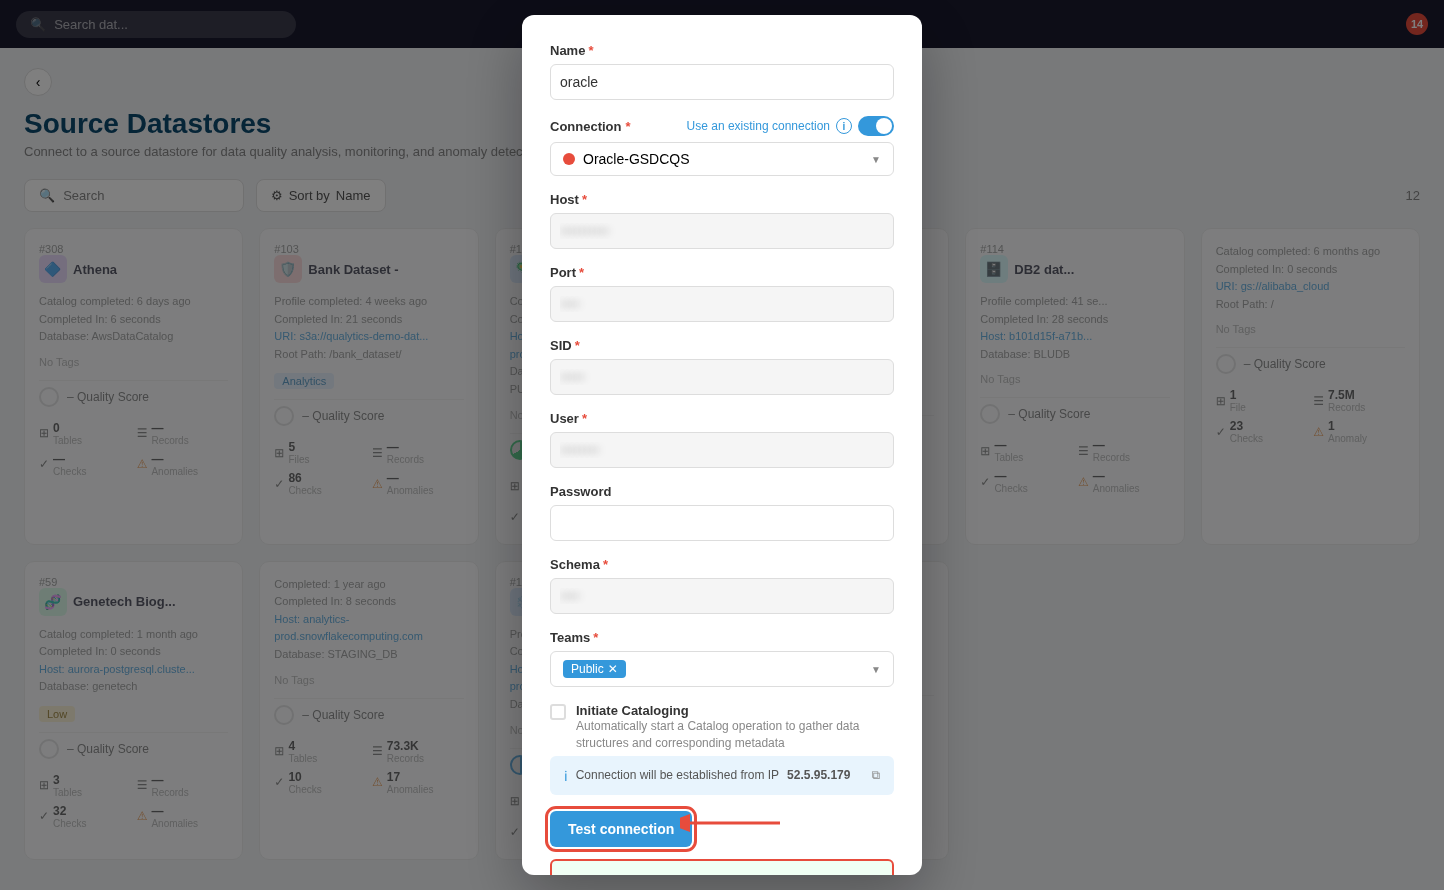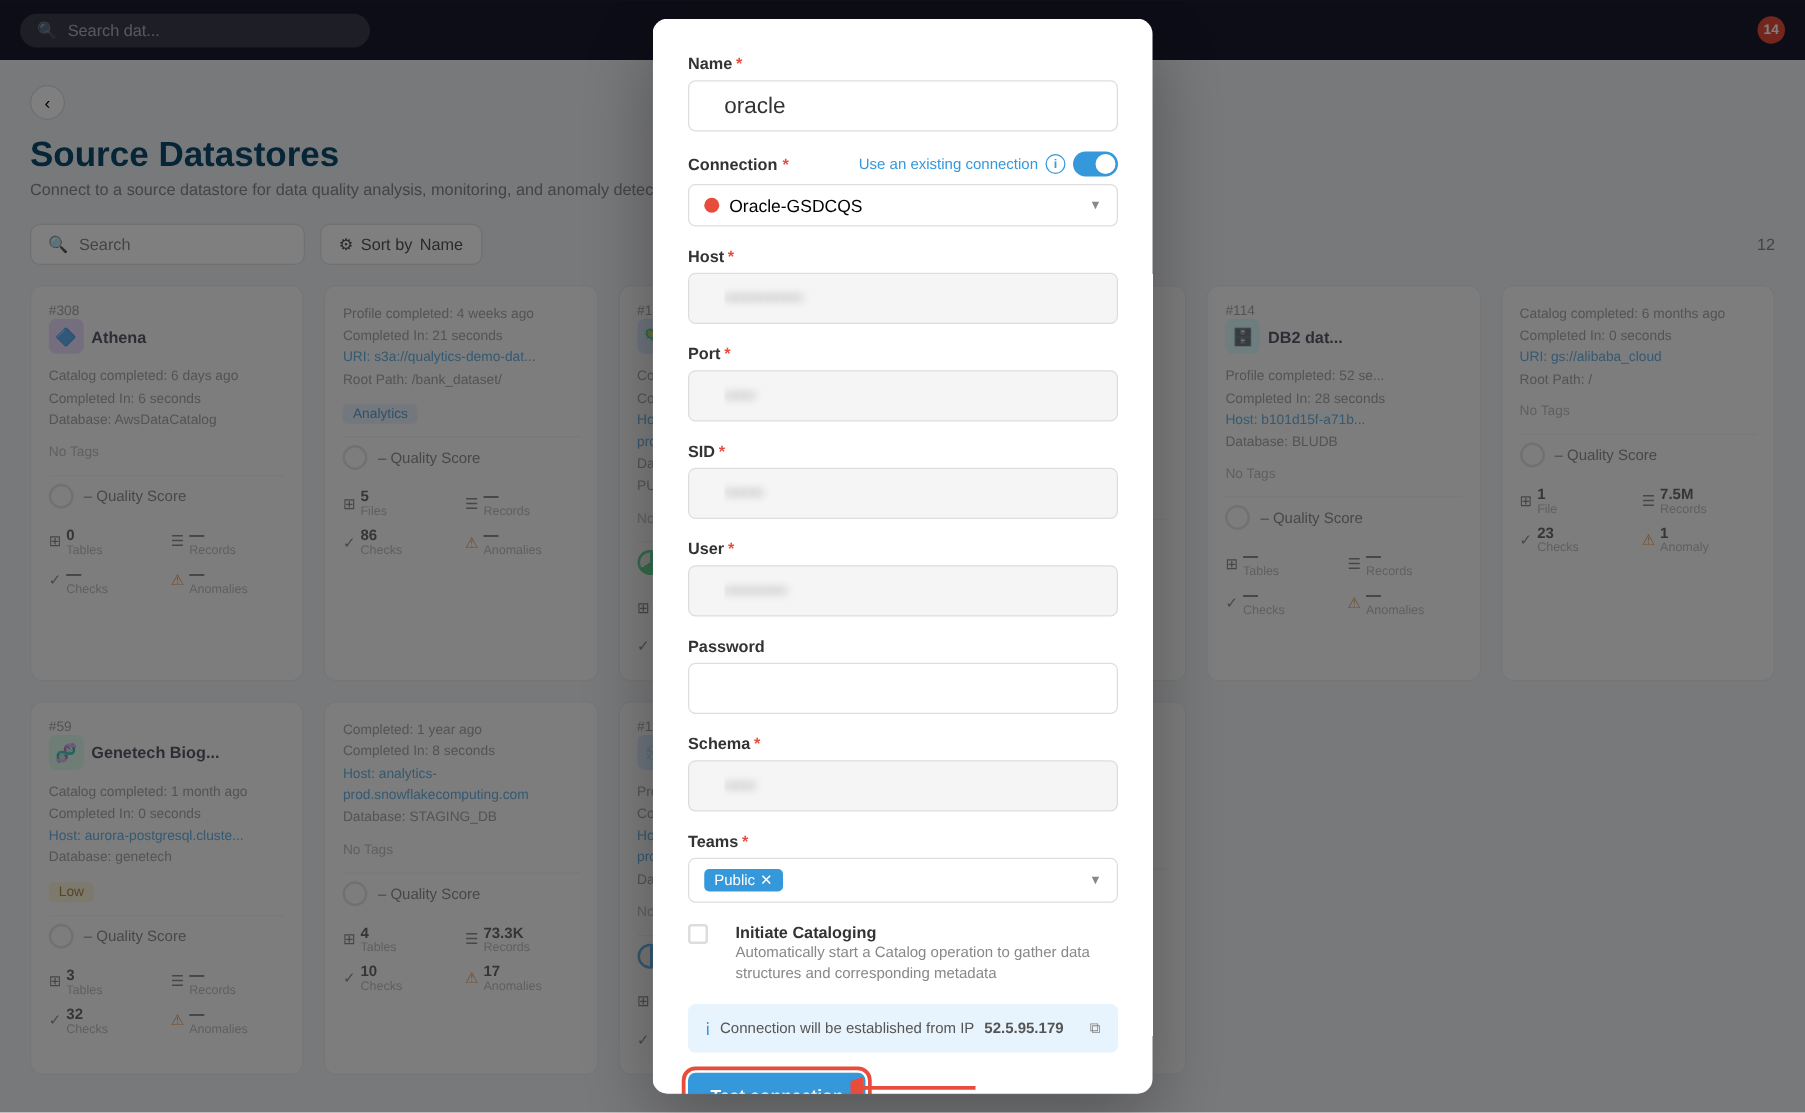--- a/index.html
+++ b/index.html
@@ -50,21 +50,21 @@
     .stat-icon { font-size: 12px; }
 
     
     .overlay { position: fixed; top: 0; left: 0; width: 100%; height: 100%; background: rgba(0,0,0,0.5); z-index: 100; display: flex; align-items: center; justify-content: center; }
 
     
     .modal { background: white; border-radius: 12px; width: 400px; max-height: 860px; overflow-y: auto; padding: 28px; position: relative; z-index: 101; box-shadow: 0 20px 60px rgba(0,0,0,0.3); }
     .form-group { margin-bottom: 16px; }
     .form-label { font-size: 13px; font-weight: 600; color: #333; margin-bottom: 6px; display: flex; align-items: center; gap: 3px; }
     .required { color: #e74c3c; }
-    .form-input { width: 100%; border: 1px solid #ddd; border-radius: 6px; padding: 9px 28px; font-size: 18px; color: #333; outline: none; }
+    .form-input { width: 100%; border: 1px solid #ddd; border-radius: 6px; padding: 9px 9px; font-size: 14px; color: #333; outline: none; }
     .form-input.blurred { background: #f5f5f5; color: transparent; text-shadow: 0 0 8px rgba(0,0,0,0.3); }
 
     
     .connection-row { display: flex; align-items: center; justify-content: space-between; margin-bottom: 6px; }
     .connection-label { font-size: 13px; font-weight: 600; color: #333; display: flex; align-items: center; gap: 4px; }
     .use-existing { display: flex; align-items: center; gap: 6px; font-size: 12px; color: #3498db; }
     .toggle { width: 36px; height: 20px; background: #3498db; border-radius: 10px; position: relative; cursor: pointer; }
     .toggle::after { content: ''; position: absolute; width: 16px; height: 16px; background: white; border-radius: 50%; top: 2px; right: 2px; }
     .info-icon { display: inline-flex; align-items: center; justify-content: center; width: 16px; height: 16px; border-radius: 50%; border: 1px solid #3498db; color: #3498db; font-size: 10px; font-weight: bold; }
 
@@ -72,21 +72,21 @@
     .connection-select { width: 100%; border: 1px solid #ddd; border-radius: 6px; padding: 8px 12px; font-size: 14px; display: flex; align-items: center; gap: 8px; background: white; cursor: pointer; }
     .oracle-dot { width: 12px; height: 12px; background: #e74c3c; border-radius: 50%; }
     .select-arrow { margin-left: auto; color: #888; font-size: 10px; }
 
     
     .teams-input { width: 100%; border: 1px solid #ddd; border-radius: 6px; padding: 8px 12px; font-size: 14px; display: flex; align-items: center; gap: 8px; background: white; cursor: pointer; }
     .teams-tag { background: #3498db; color: white; border-radius: 4px; padding: 2px 8px; font-size: 12px; display: flex; align-items: center; gap: 4px; }
     .teams-x { cursor: pointer; font-size: 12px; }
 
     
-    .checkbox-row { display: flex; align-items: flex-start; gap: 22px; margin-bottom: 16px; }
+    .checkbox-row { display: flex; align-items: flex-start; gap: 10px; margin-bottom: 4px; }
     .checkbox { width: 16px; height: 16px; border: 2px solid #ddd; border-radius: 3px; flex-shrink: 0; margin-top: 1px; }
     .checkbox-content .checkbox-title { font-size: 13px; font-weight: 600; color: #333; }
     .checkbox-content .checkbox-desc { font-size: 12px; color: #888; line-height: 1.4; }
 
     
     .ip-notice { background: #e8f4fd; border-radius: 6px; padding: 10px 14px; display: flex; align-items: center; gap: 8px; font-size: 12px; color: #555; margin-bottom: 16px; }
     .copy-icon { margin-left: auto; cursor: pointer; color: #888; }
 
     
     .test-btn { background: #3498db; color: white; border: none; border-radius: 6px; padding: 10px 18px; font-size: 14px; font-weight: 600; cursor: pointer; display: inline-block; outline: 3px solid #e74c3c; outline-offset: 2px; }
@@ -172,20 +172,29 @@
             <span class="stat-icon" style="color:#e67e22;">⚠</span>
             <div>
               <div class="stat-num">—</div>
               <div style="font-size:10px;color:#aaa;">Anomalies</div>
             </div>
           </div>
         </div>
       </div>
 
       <div class="card">
+        <div class="card-header">
+          <div>
+            <div class="card-num">#103</div>
+            <div style="display:flex;align-items:center;gap:6px;">
+              <div class="card-icon red">🛡️</div>
+              <div class="card-title">Bank Dataset -</div>
+            </div>
+          </div>
+        </div>
         <div class="card-meta">
           <div>Profile completed: 4 weeks ago</div>
           <div>Completed In: 21 seconds</div>
           <div style="color:#3498db;font-size:11px;">URI: s3a://qualytics-demo-dat...</div>
           <div>Root Path: /bank_dataset/</div>
         </div>
         <div style="margin-top:6px;"><span class="card-tag analytics">Analytics</span></div>
         <div class="quality-score">
           <div class="quality-circle "></div>
           <span>– Quality Score</span>
@@ -332,21 +341,21 @@
         <div class="card-header">
           <div>
             <div class="card-num">#114</div>
             <div style="display:flex;align-items:center;gap:6px;">
               <div class="card-icon teal">🗄️</div>
               <div class="card-title">DB2 dat...</div>
             </div>
           </div>
         </div>
         <div class="card-meta">
-          <div>Profile completed: 52 se...</div>
+          <div>Profile completed: 41 se...</div>
           <div>Completed In: 28 seconds</div>
           <div style="color:#3498db;font-size:11px;">Host: b101d15f-a71b...</div>
           <div>Database: BLUDB</div>
         </div>
         <div style="margin-top:6px;"><span style="font-size:11px;color:#aaa;">No Tags</span></div>
         <div class="quality-score">
           <div class="quality-circle "></div>
           <span>– Quality Score</span>
         </div>
         <div class="card-stats">

